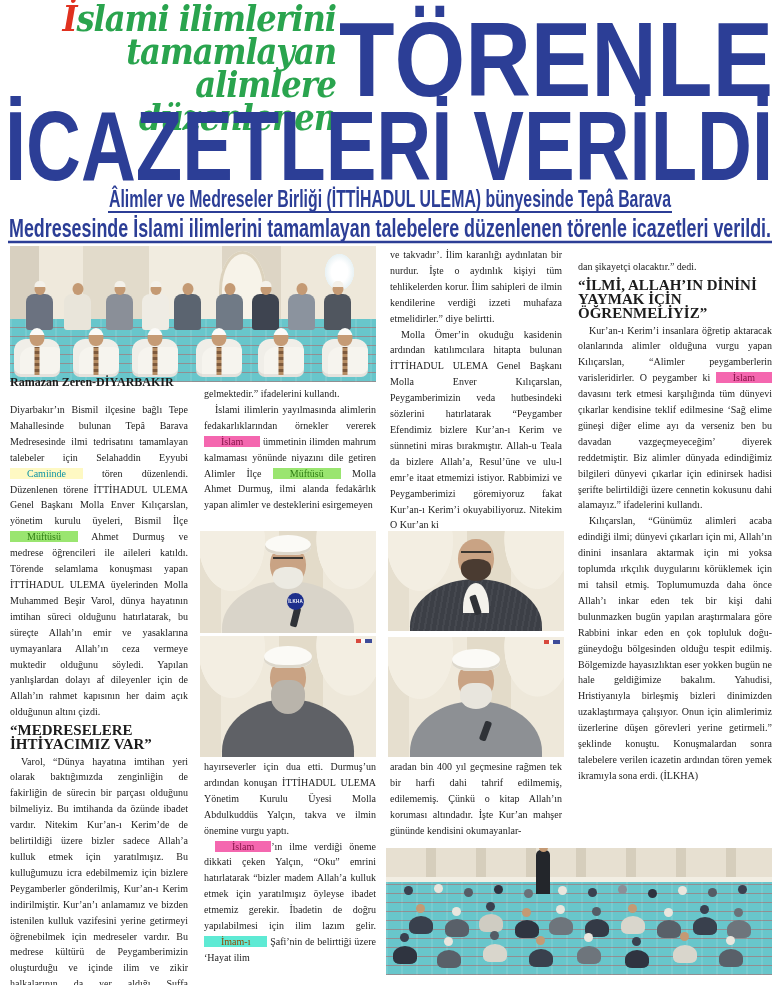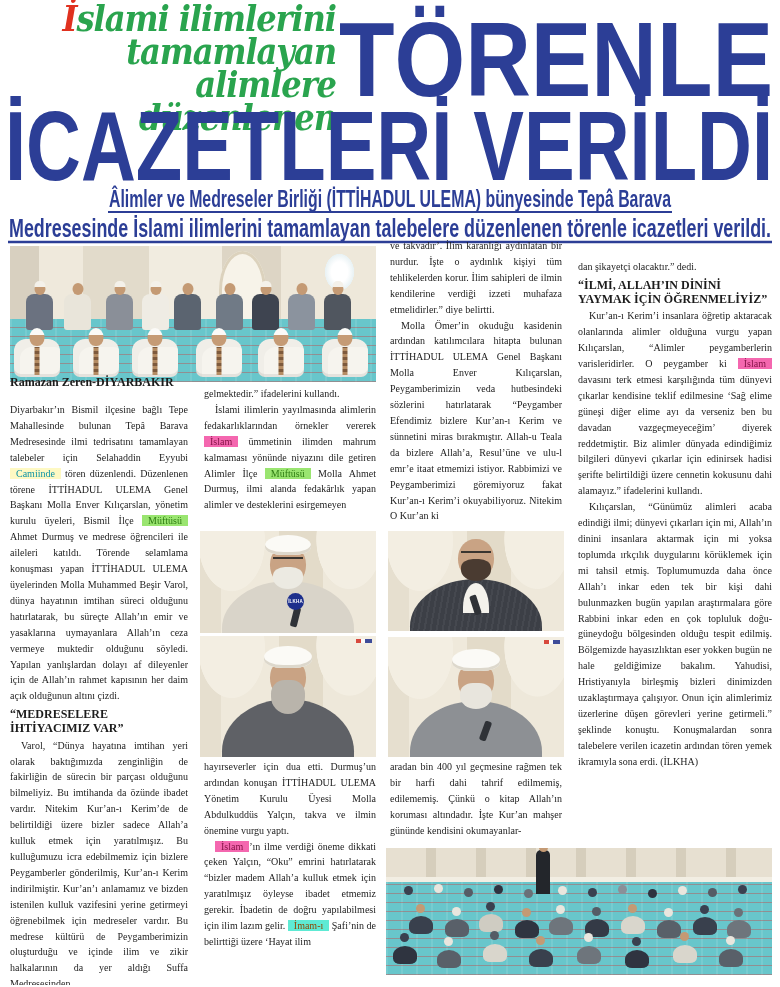--- a/index.html
+++ b/index.html
@@ -14,28 +14,28 @@
   svg.head-svg{position:absolute;overflow:visible;}
   svg.head-svg text{font-family:"Liberation Sans",sans-serif;font-weight:700;fill:#2c3e96;}
   .t1{left:337px;top:4px;}
   .t2{left:3px;top:100px;}
   .dek{left:0;top:182px;}
   
   .byline{position:absolute;left:10px;top:375px;width:178px;font-weight:bold;font-size:12px;}
   .col{position:absolute;overflow:hidden;font-size:10px;line-height:15.9px;}
   .col p{margin:0;text-align:justify;}
   .col p.ind{text-indent:11px;}
-  .colhead{font-weight:bold;font-size:12px;line-height:14.2px;margin:3px 0 2px;text-align:left;}
+  .colhead{font-weight:bold;font-size:15px;line-height:14.2px;margin:3px 0 2px;text-align:left;}
   .c1{left:10px;top:402px;width:178px;height:583px;}
   .c2a{left:204px;top:386px;width:172px;height:142px;}
   .c2b{left:204px;top:759px;width:172px;height:228px;}
-  .c3a{left:390px;top:238px;width:172px;height:285px;}
+  .c3a{left:390px;top:247px;width:172px;height:285px;}
   .c3b{left:390px;top:759px;width:172px;height:87px;}
   .c4{left:578px;top:247px;width:194px;height:595px;margin-top:12px;}
-  .hl{padding:0 6px;}
+  .hl{padding:0 17px;}
   .hl-cyan{background:#fef9c3;color:#0e93a6;}
   .hl-green{background:#9ae570;color:#2f7d13;}
   .hl-pink{background:#f467af;color:#871449;}
   .hl-orange{background:#5eead4;color:#8d4a05;}
   
   .photo{position:absolute;overflow:hidden;background:#e8e1d3;}
   
   .ph1{left:10px;top:246px;width:366px;height:136px;}
   .ph1 .wall{position:absolute;inset:0 0 42% 0;background:linear-gradient(90deg,#d8d0c0 0 8%,#efe9dc 8% 20%,#e2dbcb 20% 38%,#f1ece0 38% 58%,#ddd5c5 58% 74%,#eee8da 74% 100%);}
   .ph1 .mihrab{position:absolute;left:57%;top:4%;width:13%;height:58%;background:#f7f3e9;border-radius:50% 50% 0 0;box-shadow:inset 0 0 0 3px #dcd2bd;}

